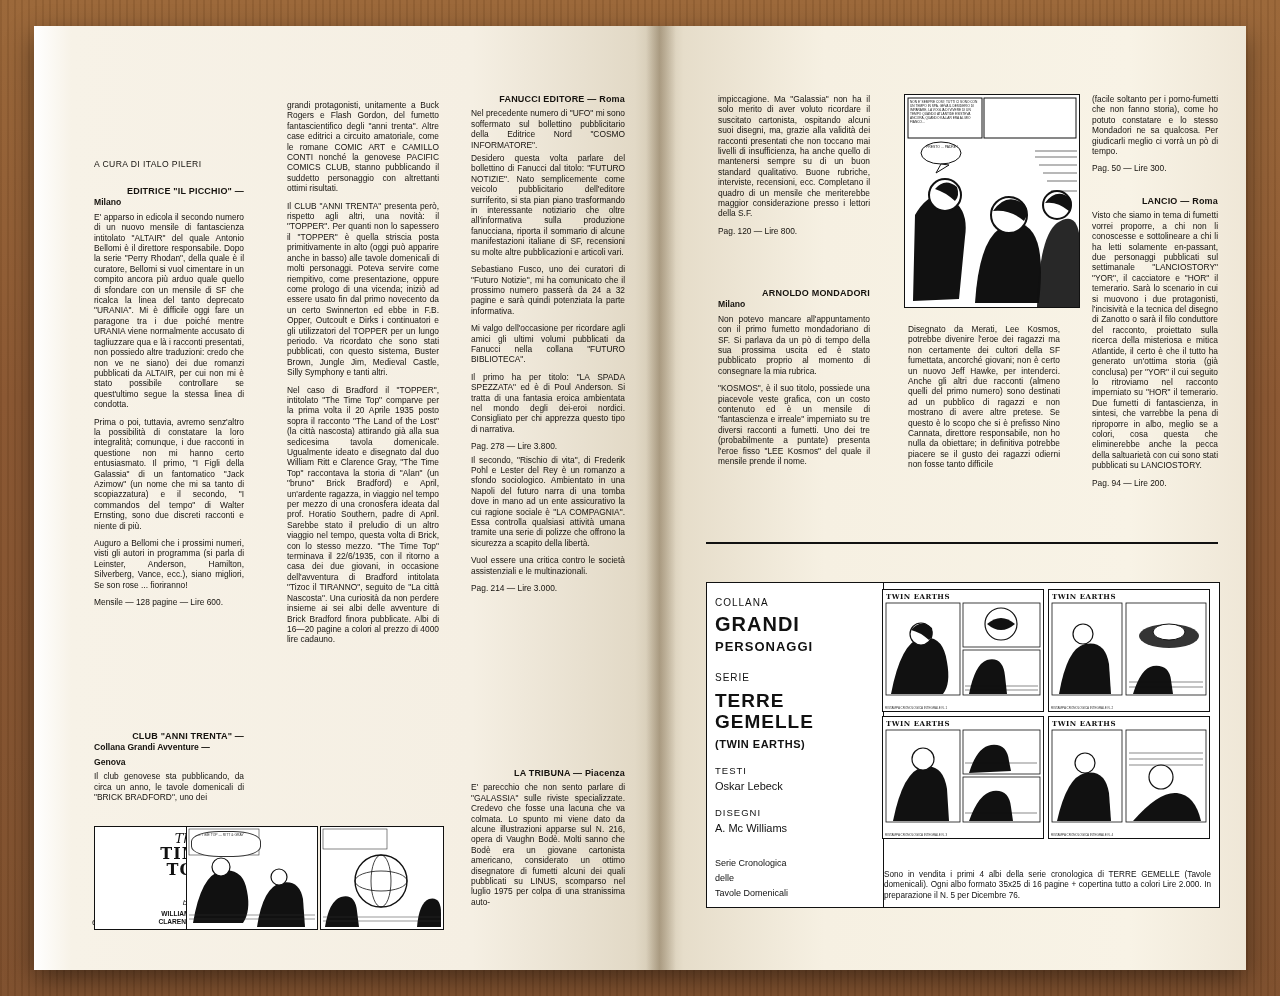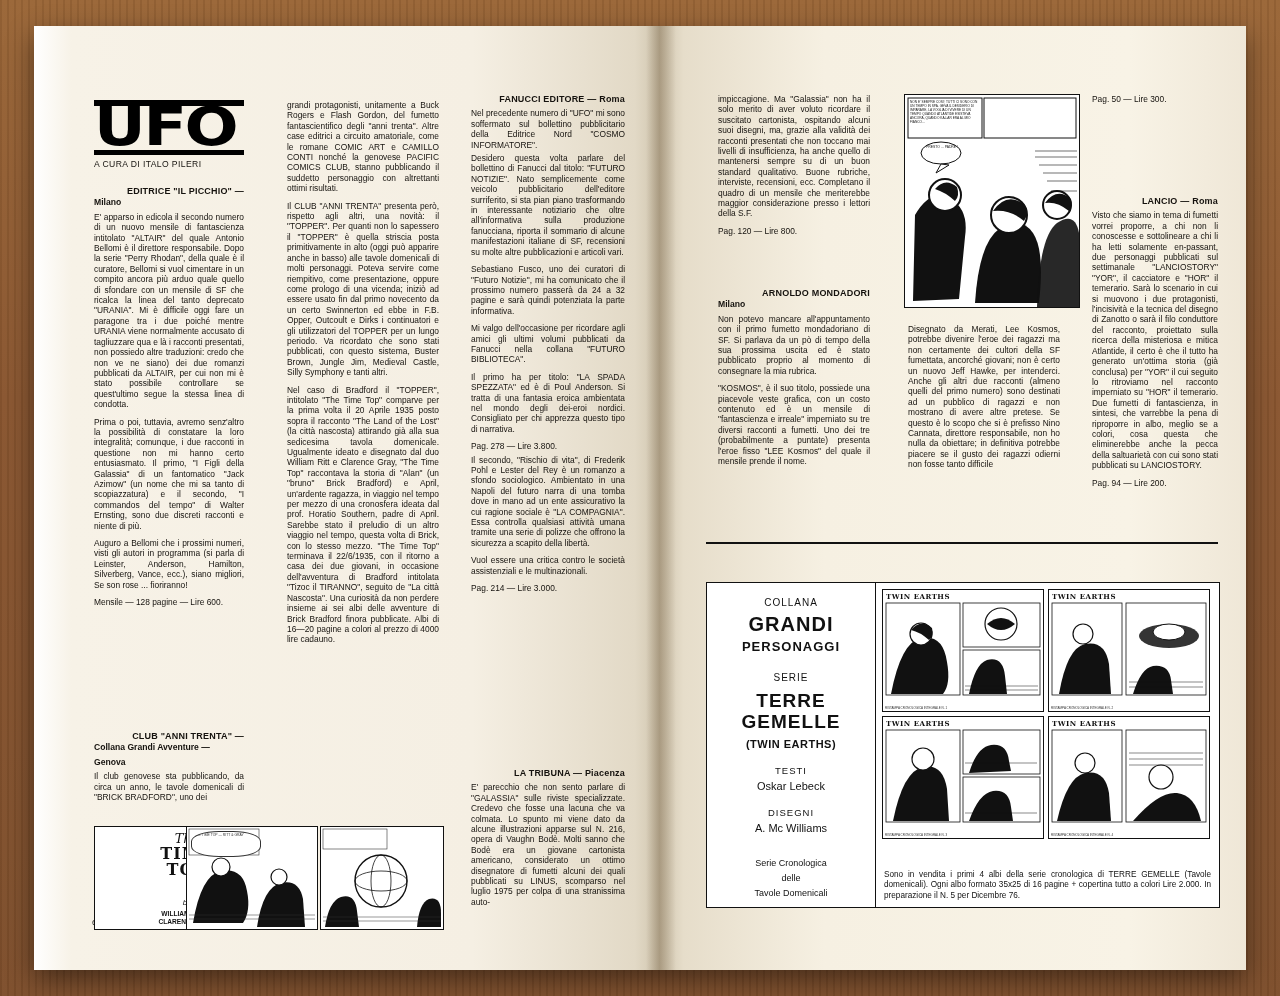--- a/index.html
+++ b/index.html
@@ -106,22 +106,23 @@
   .comicbox{
     position:absolute;border:1px solid #111;background:#fff;overflow:hidden;
   }
 
   
   .ad{
     position:absolute;left:672px;top:556px;width:512px;height:324px;
     border:1px solid #111;background:#fff;color:#111;
   }
   .ad .left{
-    position:absolute;left:0;top:0;width:168px;height:100%;text-align:center;
+    position:absolute;left:0;top:0;width:168px;height:100%;text-align:left;
     border-right:1px solid #111;
+    padding-left:8px;
   }
   .ad .collana{font-size:10px;letter-spacing:1px;margin-top:14px;}
   .ad .grandi{font-size:20px;font-weight:bold;letter-spacing:1px;margin-top:5px;}
   .ad .personaggi{font-size:13px;font-weight:bold;letter-spacing:1px;margin-top:3px;}
   .ad .serie{font-size:10px;letter-spacing:1px;margin-top:18px;}
   .ad .terre{font-size:19px;font-weight:bold;letter-spacing:1px;margin-top:7px;line-height:21px;}
   .ad .twin{font-size:11px;font-weight:bold;letter-spacing:.5px;margin-top:6px;}
   .ad .lbl{font-size:9.5px;letter-spacing:1px;margin-top:15px;}
   .ad .val{font-size:11px;margin-top:4px;}
   .ad .cron{font-size:9px;line-height:15px;margin-top:22px;}
@@ -149,25 +150,20 @@
 <div class="desk"></div>
 
 <div class="magazine">
 
   <div class="page page-left"></div>
   <div class="page page-right"></div>
   <div class="spine"></div>
 
   <div class="content">
 
-    <div class="ufo-logo">
-      <div class="logo-bar"></div>
-      <div class="word">UFO</div>
-      <div class="logo-bar2"></div>
-    </div>
     <div class="byline">A CURA DI ITALO PILERI</div>
     <div class="folio">64</div>
 
     <div class="col" style="left:60px;top:160px;width:150px;height:620px;">
       <div class="head">EDITRICE "IL PICCHIO" —</div>
       <div class="subhead">Milano</div>
       <p>E' apparso in edicola il secondo numero di un nuovo mensile di fantascienza intitolato "ALTAIR" del quale Antonio Bellomi è il direttore responsabile. Dopo la serie "Perry Rhodan", della quale è il curatore, Bellomi si vuol cimentare in un compito ancora più arduo quale quello di sfondare con un mensile di SF che ricalca la linea del tanto deprecato "URANIA". Mi è difficile oggi fare un paragone tra i due poiché mentre URANIA viene normalmente accusato di tagliuzzare qua e là i racconti presentati, non possiedo altre traduzioni: credo che non ve ne siano) dei due romanzi pubblicati da ALTAIR, per cui non mi è stato possibile controllare se quest'ultimo segue la stessa linea di condotta.</p>
       <p>Prima o poi, tuttavia, avremo senz'altro la possibilità di constatare la loro integralità; comunque, i due racconti in questione non mi hanno certo entusiasmato. Il primo, "I Figli della Galassia" di un fantomatico "Jack Azimow" (un nome che mi sa tanto di scopiazzatura) e il secondo, "I commandos del tempo" di Walter Ernsting, sono due discreti racconti e niente di più.</p>
       <p>Auguro a Bellomi che i prossimi numeri, visti gli autori in programma (si parla di Leinster, Anderson, Hamilton, Silverberg, Vance, ecc.), siano migliori, Se son rose ... fioriranno!</p>
       <p>Mensile — 128 pagine — Lire 600.</p>
@@ -221,20 +217,21 @@
       <p>Non potevo mancare all'appuntamento con il primo fumetto mondadoriano di SF. Si parlava da un pò di tempo della sua prossima uscita ed è stato pubblicato proprio al momento di consegnare la mia rubrica.</p>
       <p>"KOSMOS", è il suo titolo, possiede una piacevole veste grafica, con un costo contenuto ed è un mensile di "fantascienza e irreale" imperniato su tre diversi racconti a fumetti. Uno dei tre (probabilmente a puntate) presenta l'eroe fisso "LEE Kosmos" del quale il mensile prende il nome.</p>
       <p></p>
     </div>
 
     <div class="col" style="left:874px;top:298px;width:152px;height:230px;">
       <p>Disegnato da Merati, Lee Kosmos, potrebbe divenire l'eroe dei ragazzi ma non certamente dei cultori della SF fumettata, ancorché giovani; non è certo un nuovo Jeff Hawke, per intenderci. Anche gli altri due racconti (almeno quelli del primo numero) sono destinati ad un pubblico di ragazzi e non mostrano di avere altre pretese. Se questo è lo scopo che si è prefisso Nino Cannata, direttore responsabile, non ho nulla da obiettare; in definitiva potrebbe piacere se il gusto dei ragazzi odierni non fosse tanto difficile</p>
     </div>
 
     <div class="col" style="left:1058px;top:68px;width:126px;height:120px;">
+      <p>(facile soltanto per i porno-fumetti che non fanno storia), come ho potuto constatare e lo stesso Mondadori ne sa qualcosa. Per giudicarli meglio ci vorrà un pò di tempo.</p>
       <p>Pag. 50 — Lire 300.</p>
     </div>
     <div class="col" style="left:1058px;top:170px;width:126px;height:340px;">
       <div class="head">
         <span>LANCIO —</span>
         <span class="city">Roma</span>
       </div>
       <p style="margin-top:4px">Visto che siamo in tema di fumetti vorrei proporre, a chi non li conoscesse e sottolineare a chi li ha letti solamente en-passant, due personaggi pubblicati sul settimanale "LANCIOSTORY" "YOR", il cacciatore e "HOR" il temerario. Sarà lo scenario in cui si muovono i due protagonisti, l'incisività e la tecnica del disegno di Zanotto o sarà il filo conduttore del racconto, proiettato sulla ricerca della misteriosa e mitica Atlantide, il certo è che il tutto ha generato un'ottima storia (già conclusa) per "YOR" il cui seguito lo ritroviamo nel racconto imperniato su "HOR" il temerario. Due fumetti di fantascienza, in sintesi, che varrebbe la pena di riproporre in albo, meglio se a colori, cosa questa che eliminerebbe anche la pecca della saltuarietà con cui sono stati pubblicati su LANCIOSTORY.</p>
       <p>Pag. 94 — Lire 200.</p>
     </div>

